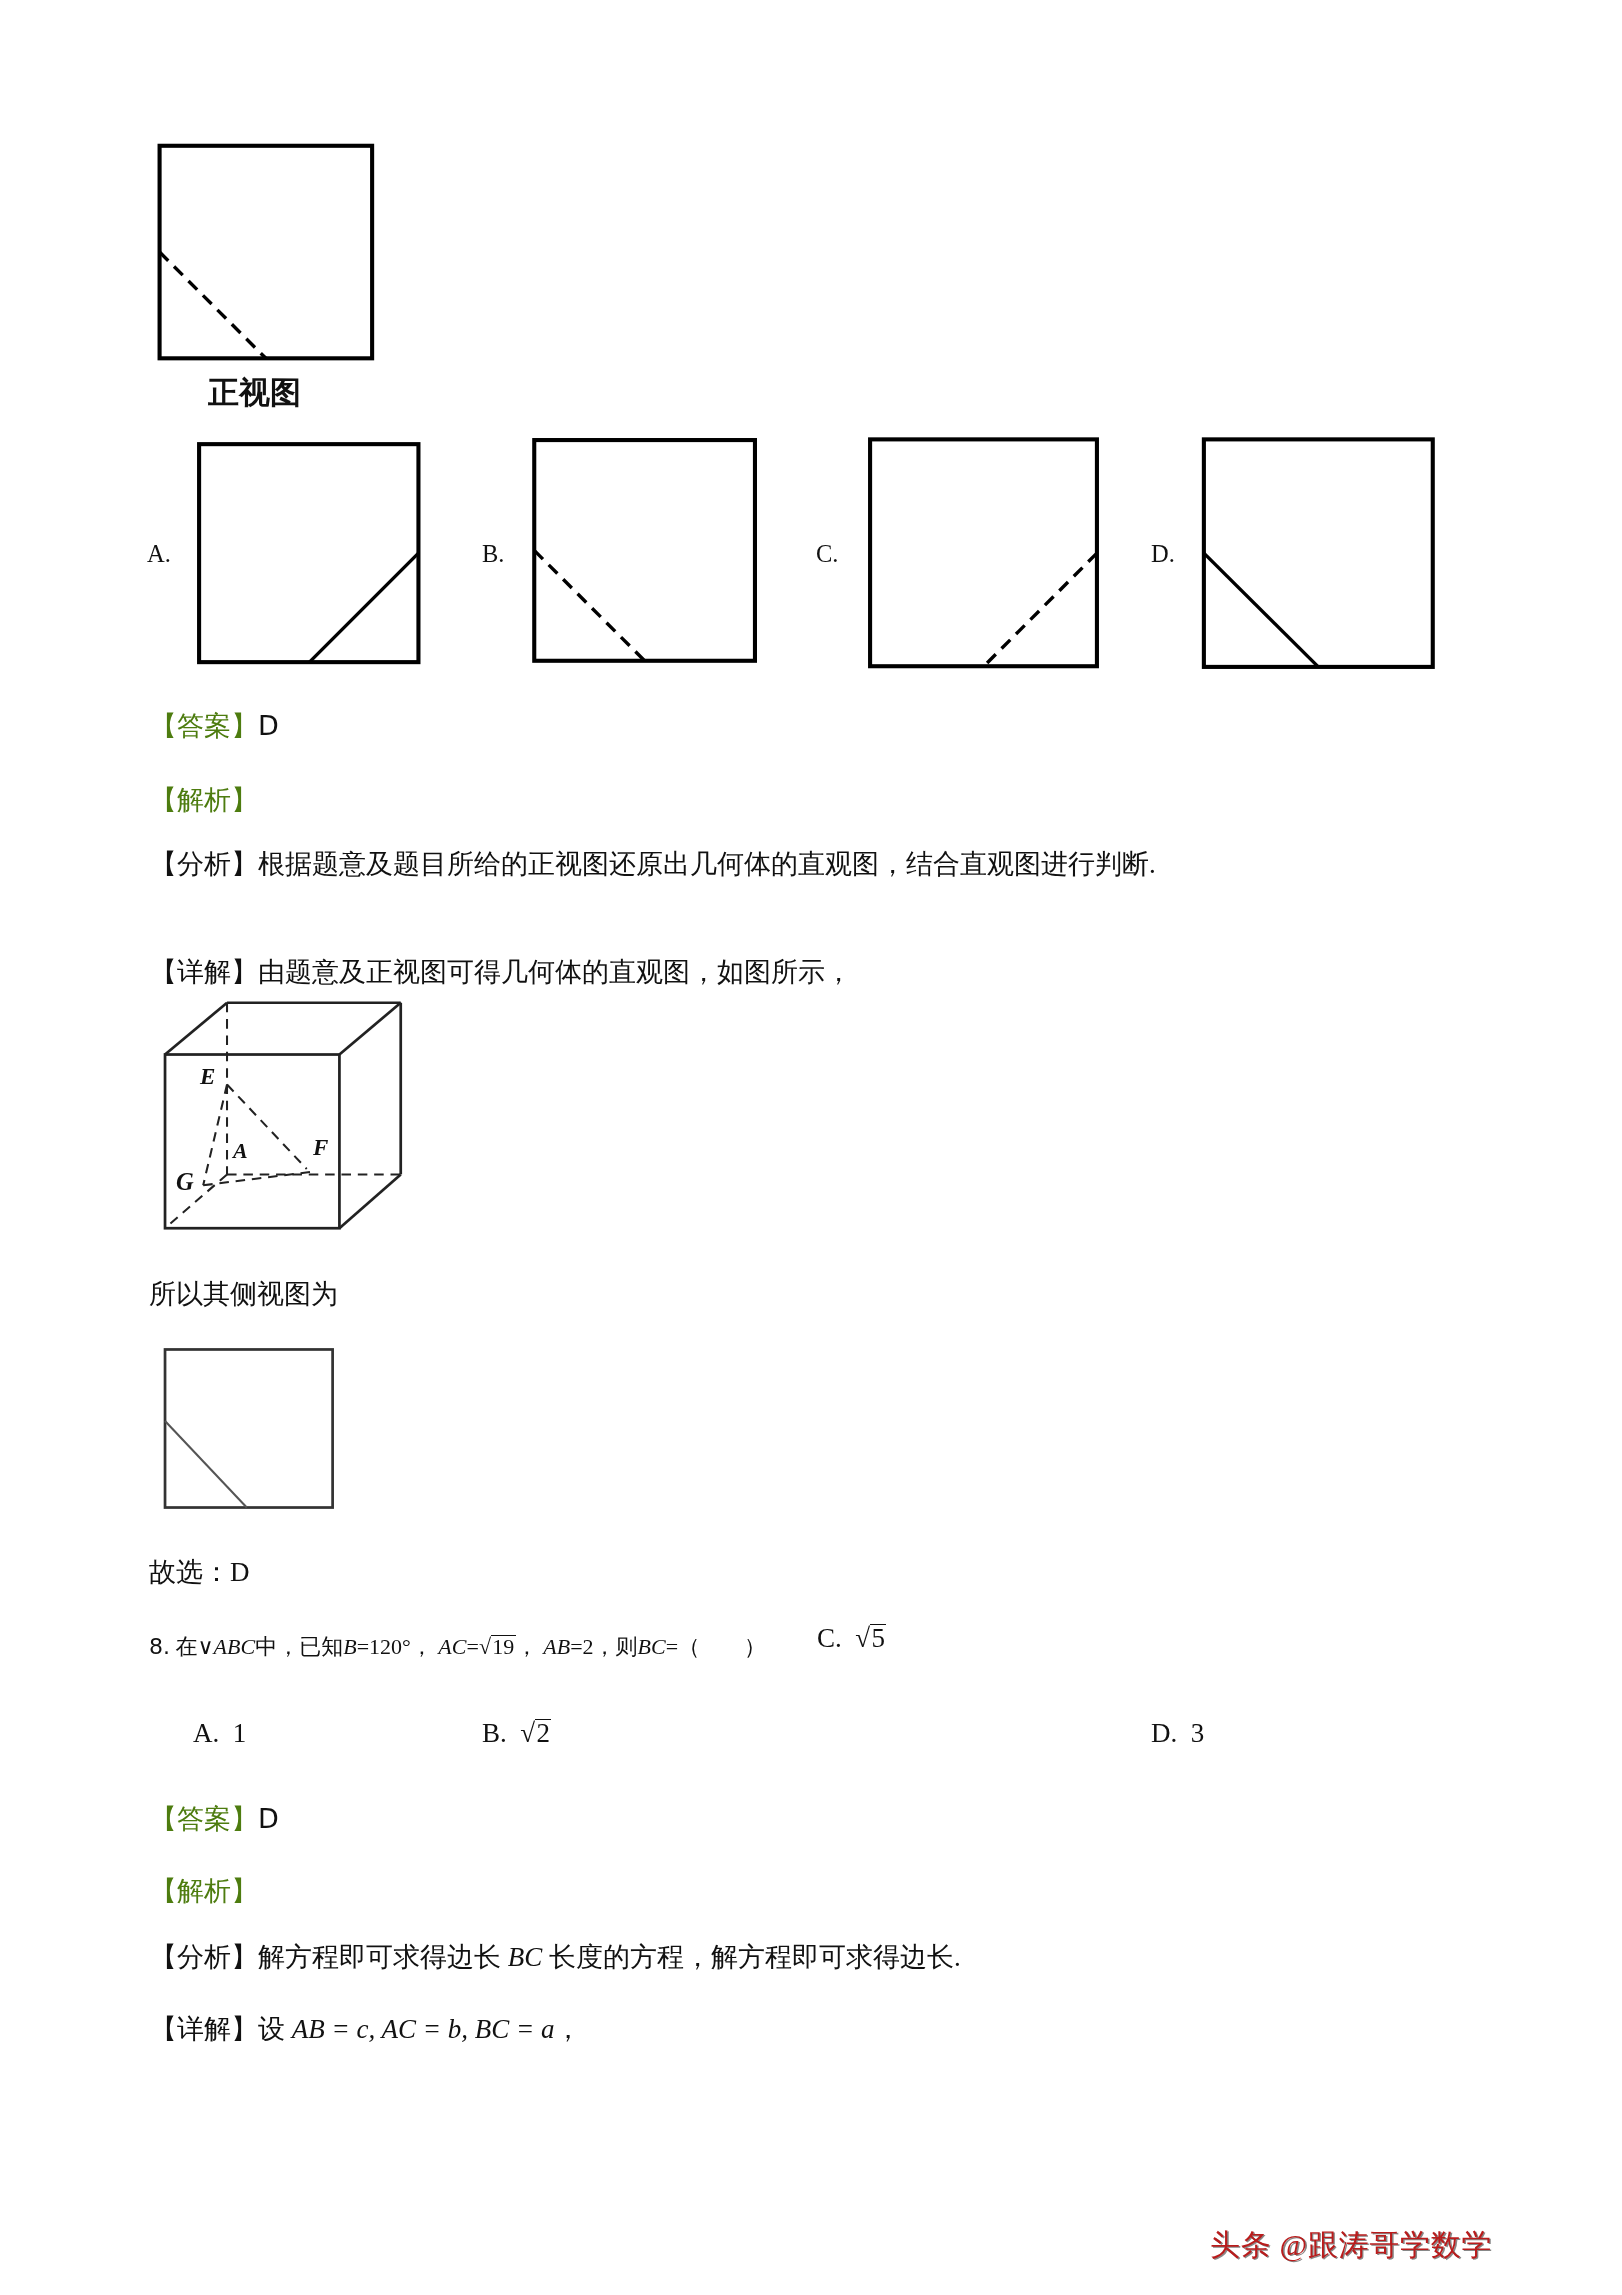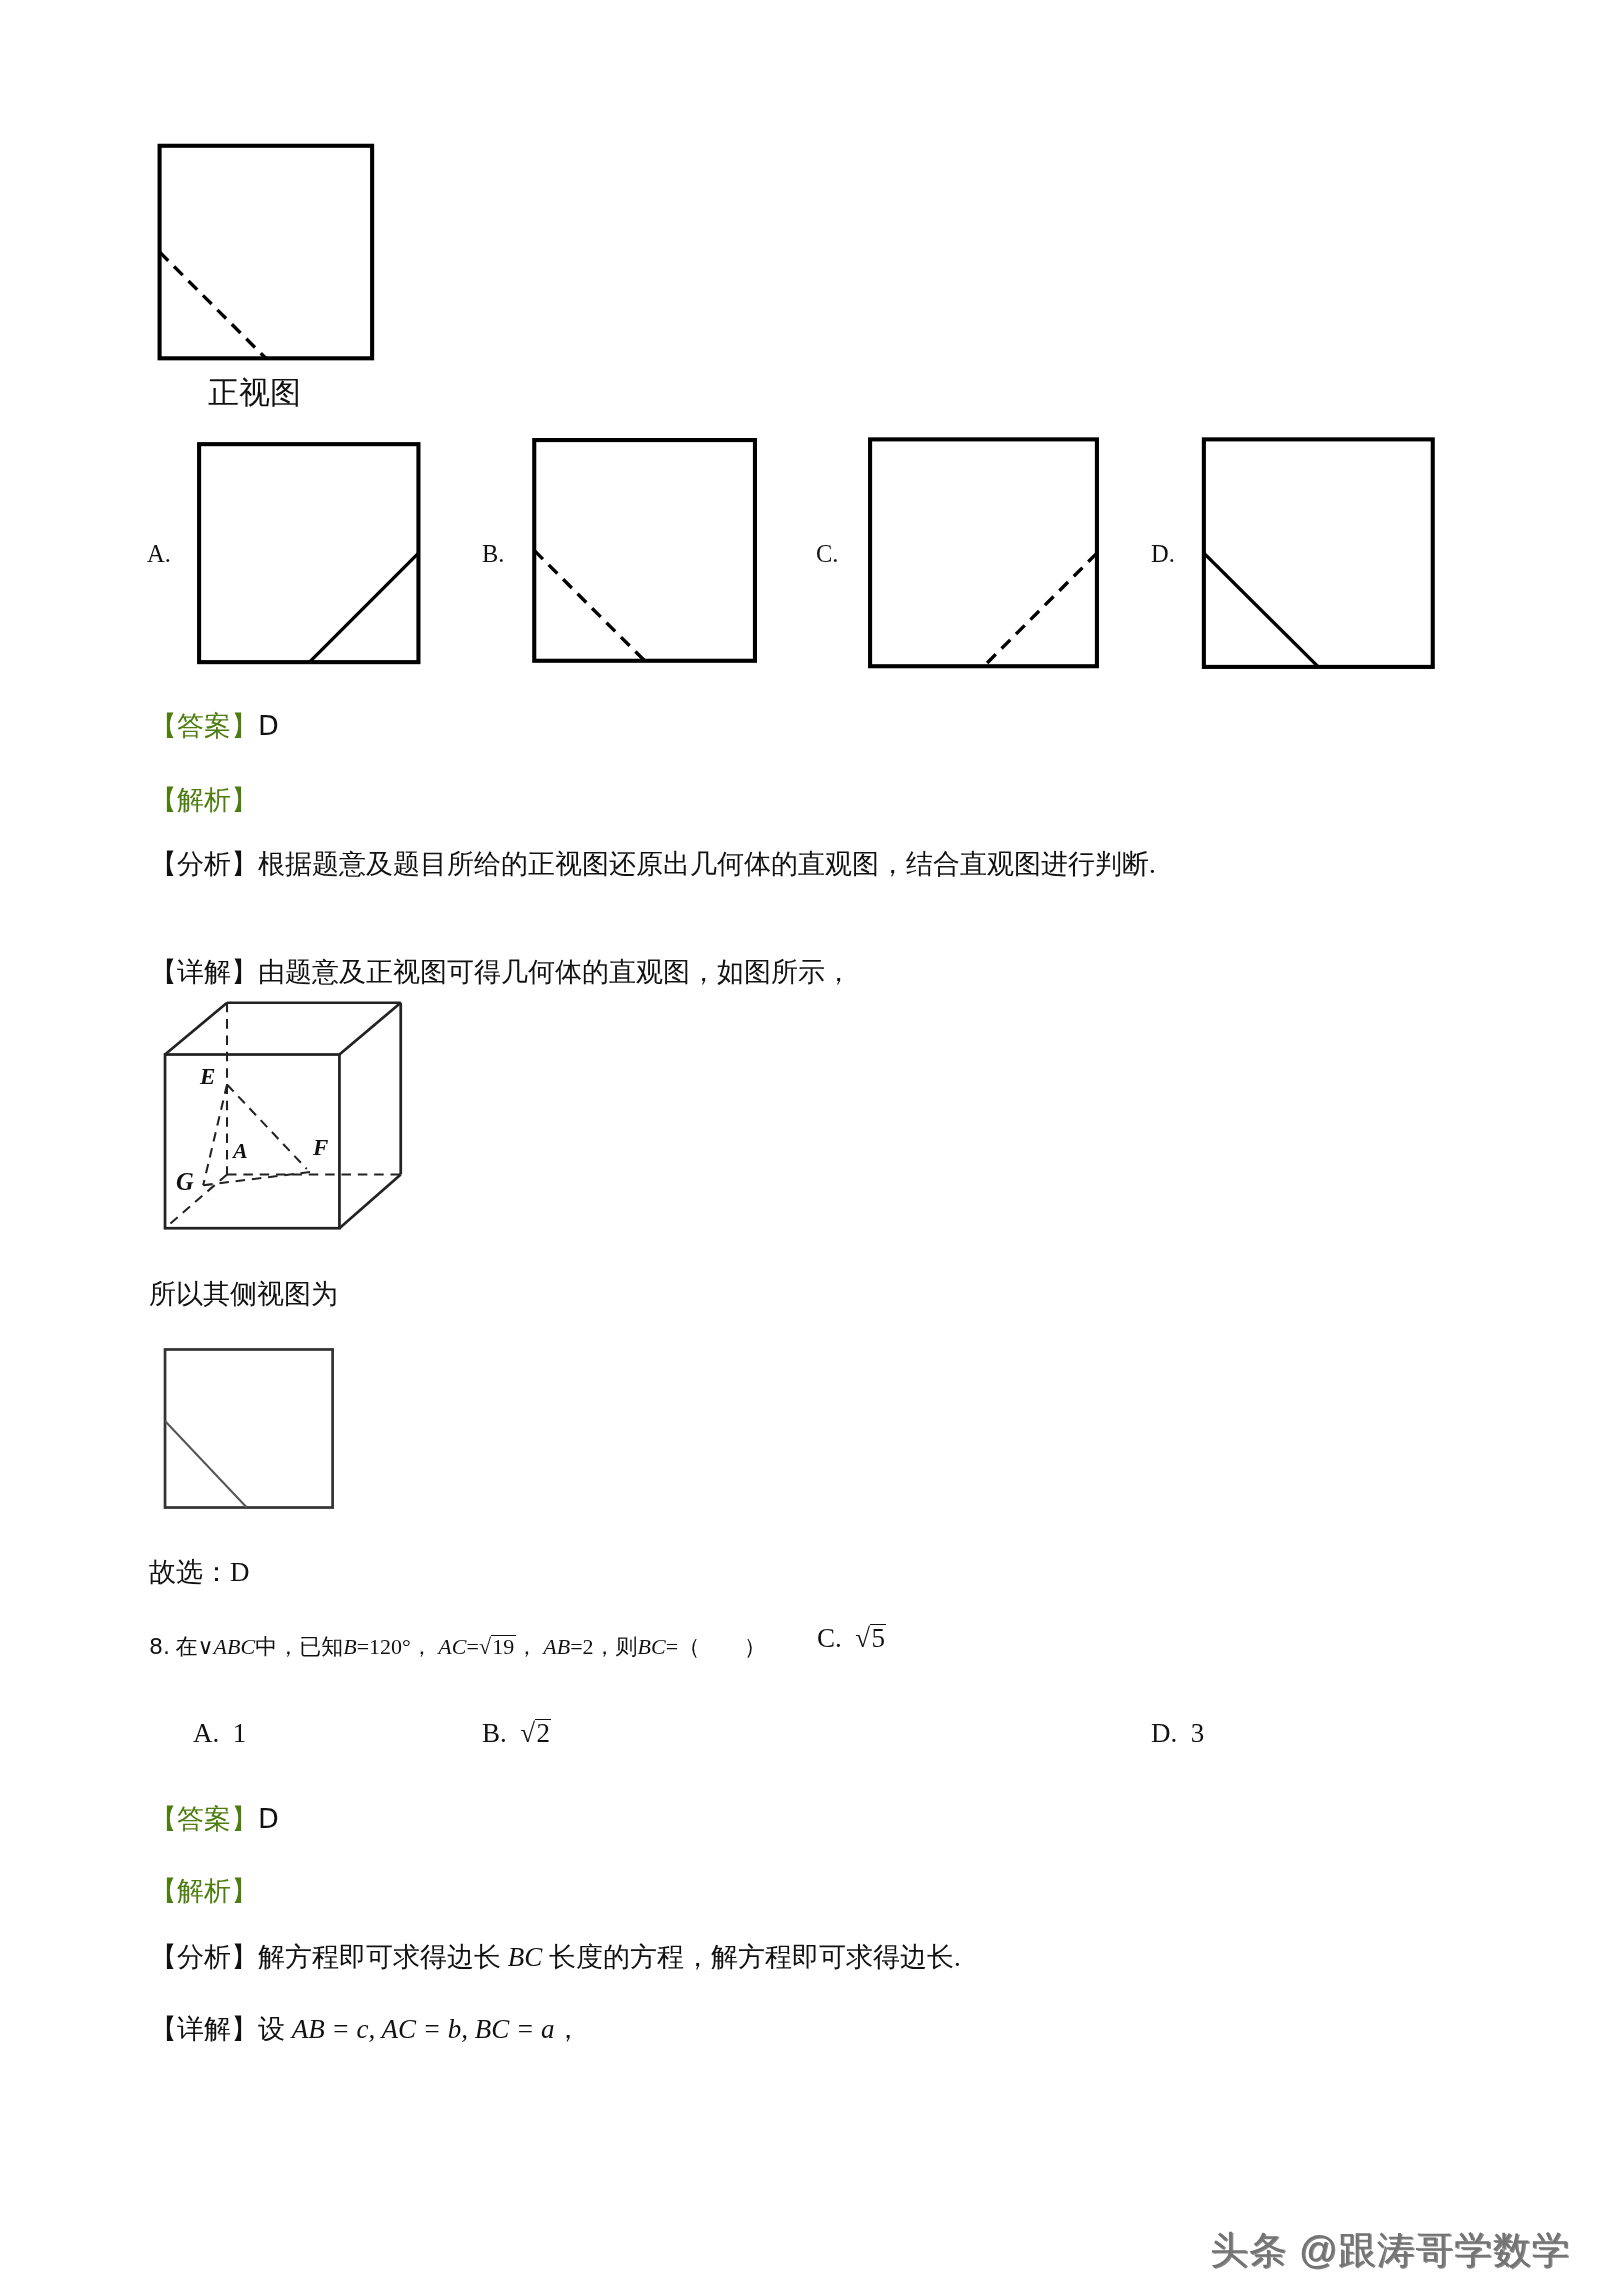--- a/index.html
+++ b/index.html
@@ -5,24 +5,24 @@
   html, body { margin:0; padding:0; background:#ffffff; }
   body { width:1623px; height:2295px; position:relative; overflow:hidden;
          font-family:"DejaVu Serif","Liberation Serif",serif; color:#111; }
   .abs { position:absolute; }
   .txt { font-size:27px; line-height:33px; white-space:nowrap; }
   .serif { font-family:"Liberation Serif","DejaVu Serif",serif; }
   .sans { font-family:"DejaVu Sans","Liberation Sans",sans-serif; }
   .tag-blue { color:#4d7c0f; }
   .italic { font-style:italic; font-family:"Liberation Serif","DejaVu Serif",serif; }
   svg { position:absolute; overflow:visible; }
-  .caption { font-size:31px; font-weight:normal; font-family:"DejaVu Serif",serif; }
+  .caption { font-size:31px; font-weight:bold; font-family:"DejaVu Serif",serif; }
   .optlabel { font-size:24.5px; font-family:"Liberation Serif","DejaVu Serif",serif; }
-  .watermark { font-size:38px; font-family:Liberation Sans, sans-serif;
-               color:#737373; text-shadow:1.4px 1.4px 0 #888; letter-spacing:0.7px; }
+  .watermark { font-size:30px; font-family:Liberation Serif, serif;
+               color:#b91c1c; text-shadow:1.4px 1.4px 0 #888; letter-spacing:0.7px; }
   .sqrt { display:inline-block; position:relative; }
   .sqrt .rad { border-top:1.4px solid #111; padding:0 1.4px; display:inline-block; line-height:1; }
 </style>
 </head>
 <body>
 
 <svg style="left:0;top:0;width:1623px;height:2295px;pointer-events:none" viewBox="0 0 2382 3369" width="1623" height="2295">
 
   <rect x="234" y="214" width="312" height="312" fill="none" stroke="#000" stroke-width="6"></rect>
   <line x1="234" y1="370" x2="390" y2="526" stroke="#000" stroke-width="5" stroke-dasharray="18 12"></line>

